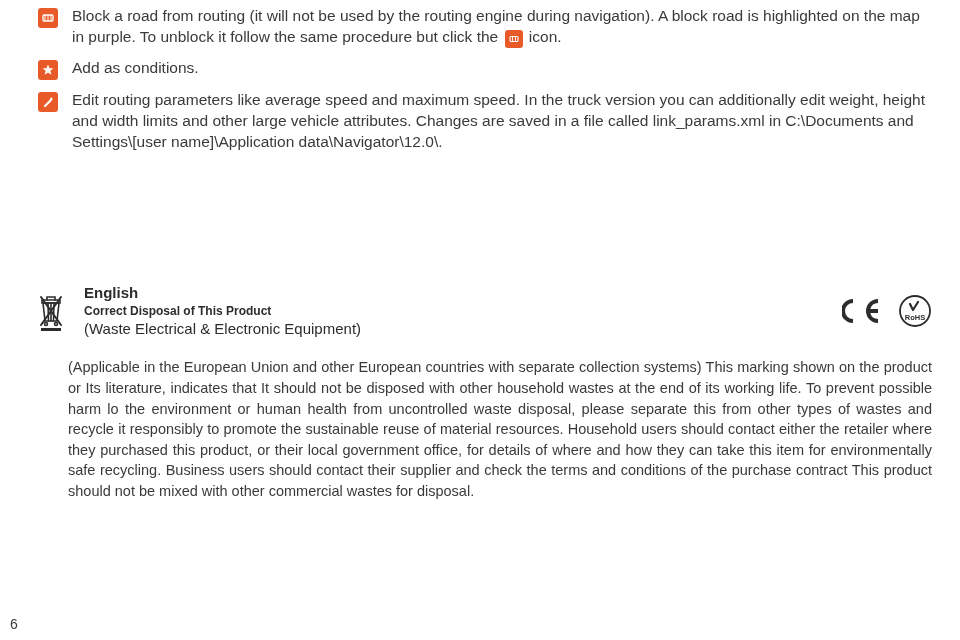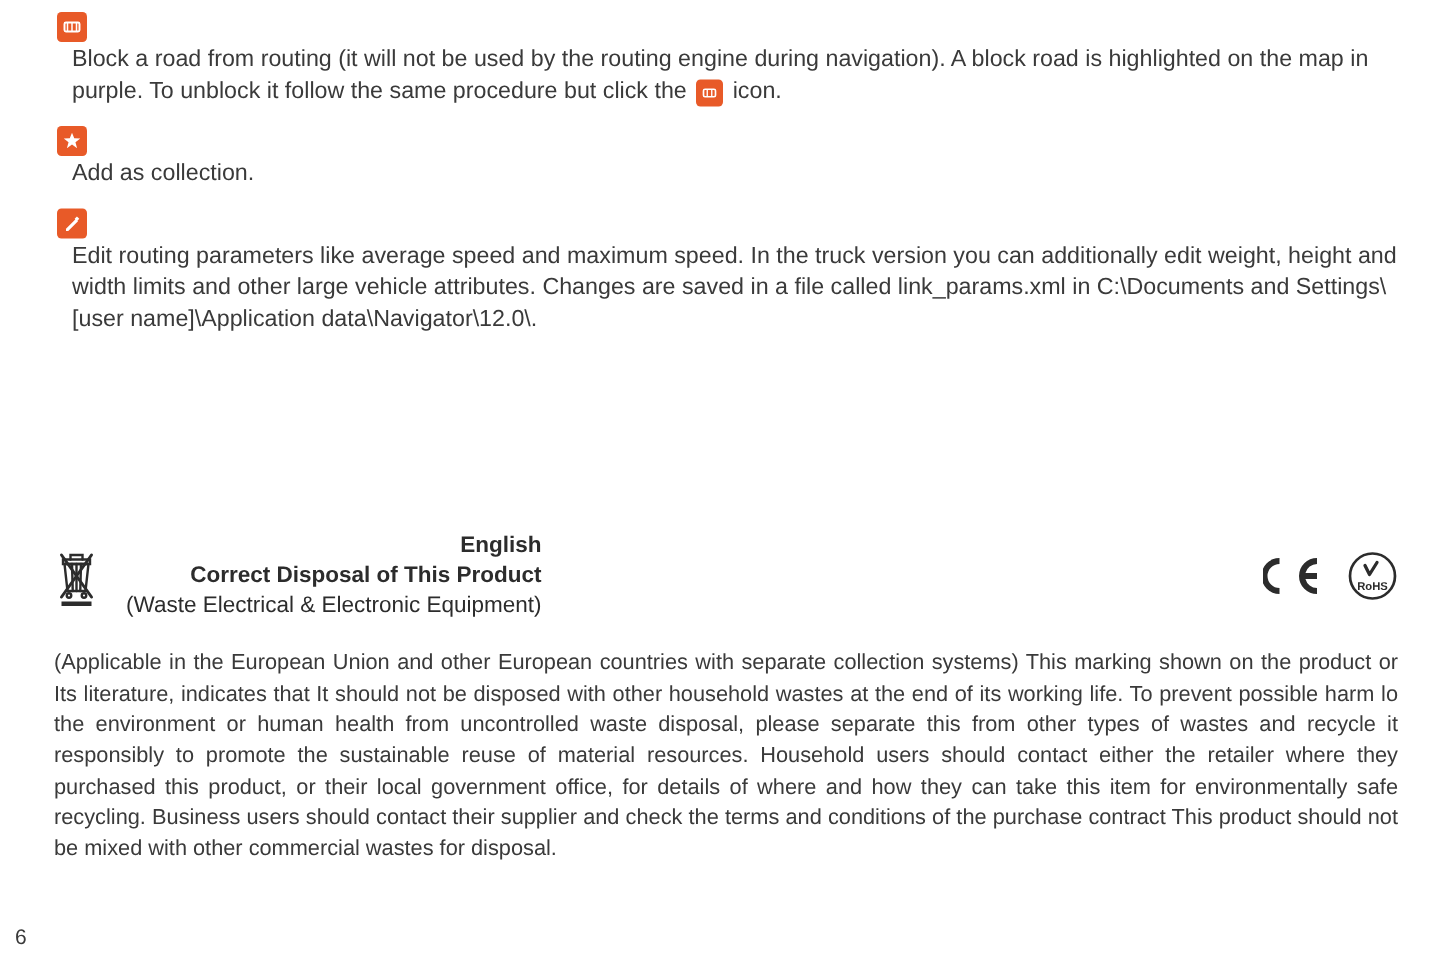--- a/index.html
+++ b/index.html
@@ -9,21 +9,20 @@
       background: #ffffff;
       font-family: "Segoe UI", "Helvetica Neue", Arial, sans-serif;
       color: #3e3e3e;
       padding: 6px 28px 20px 36px;
       position: relative;
     }
     .icon-row {
       display: flex;
       align-items: flex-start;
       margin-bottom: 10px;
-      flex-direction: column;
     }
     .icon-cell {
       flex: 0 0 24px;
       width: 24px;
       display: flex;
       justify-content: center;
       align-items: flex-start;
       padding-top: 2px;
     }
     .icon-box {
@@ -65,40 +64,40 @@
       margin-bottom: 18px;
     }
     .disposal-left {
       display: flex;
       align-items: center;
     }
     .disposal-titles {
       padding-left: 18px;
       font-family: "Segoe UI", Arial, sans-serif;
       color: #2c2c2c;
-      text-align: right;
     }
     .disposal-titles .t1 { font-weight: 700; font-size: 15px; line-height: 1.35; }
-    .disposal-titles .t2 { font-weight: 700; font-size: 15px; line-height: 1.35; }
+    .disposal-titles .t2 { font-weight: 700; font-size: 12px; line-height: 1.35; }
     .disposal-titles .t3 { font-weight: 400; font-size: 15px; line-height: 1.35; }
     .disposal-right {
       display: flex;
       gap: 6px;
     }
     .weee-icon {
       width: 30px;
       height: 40px;
     }
     .ce-rohs svg { display: block; }
     .disposal-body {
       font-size: 14.5px;
       color: #3a3a3a;
       line-height: 1.42;
       text-align: justify;
       text-justify: inter-word;
+      margin-left: 32px;
     }
     .page-number {
       position: absolute;
       bottom: 8px;
       left: 10px;
       font-size: 14px;
       color: #3a3a3a;
     }
   </style>
 </head>
@@ -128,21 +127,21 @@
 
 <div class="icon-row">
   <div class="icon-cell">
     <span class="icon-box">
       <svg width="14" height="14" viewBox="0 0 14 14">
         <path d="M7 1.5 L8.5 5.2 L12.5 5.3 L9.3 7.8 L10.4 11.8 L7 9.4 L3.6 11.8 L4.7 7.8 L1.5 5.3 L5.5 5.2 Z" fill="#ffffff"></path>
       </svg>
     </span>
   </div>
   <div class="text-cell">
-    <span>Add as collection.</span>
+    <span>Add as conditions.</span>
   </div>
 </div>
 
 <div class="icon-row">
   <div class="icon-cell">
     <span class="icon-box">
       <svg width="14" height="14" viewBox="0 0 14 14">
         <path d="M3 10.5 L9.5 4 L11 5.5 L4.5 12 L3 12 Z" fill="#ffffff"></path>
         <rect x="9.2" y="2.8" width="2.2" height="2.2" transform="rotate(45 10.3 3.9)" fill="#ffffff"></rect>
       </svg>

